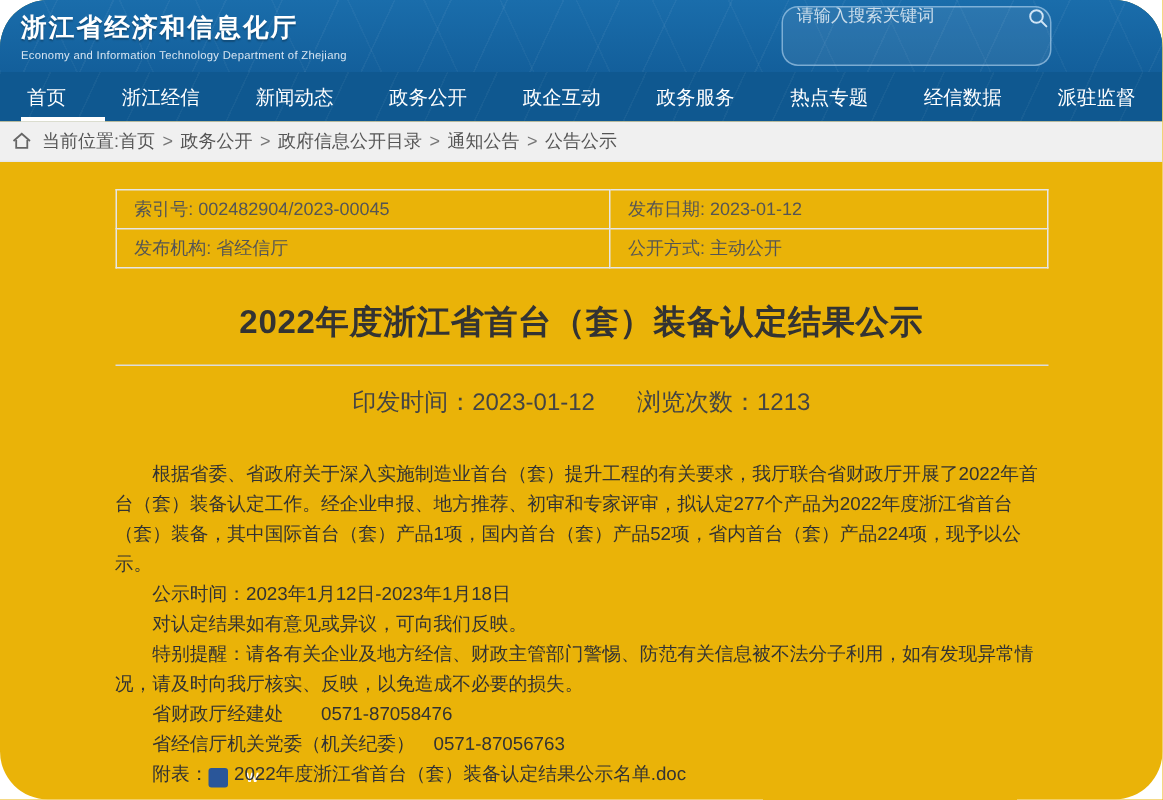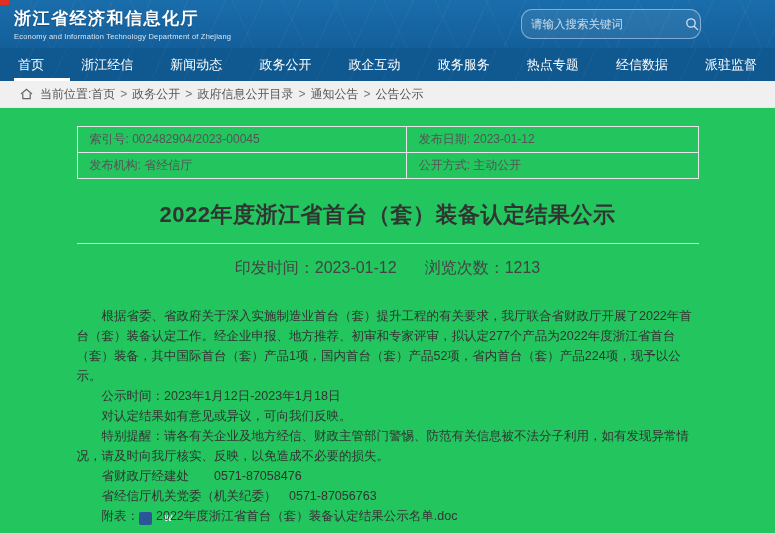--- a/index.html
+++ b/index.html
@@ -1,36 +1,36 @@
 <!DOCTYPE html>
 <html><head>
 <meta charset="utf-8">
 <style>
   * { margin:0; padding:0; box-sizing:border-box; }
   body { font-family:"Liberation Sans","DejaVu Sans",sans-serif; background:#fff; }
-  .page { position:relative; width:775px; height:533px; background:#22c55e; overflow:hidden; }
+  .page { position:relative; width:775px; height:533px; background:#eab308; overflow:hidden;border-radius:32px; }
 
   
   .corner-artifact { position:absolute; left:0; top:0; width:9px; height:5px; background:#e03022; z-index:10; }
 
   
   .header {
     height:48px; background:#1566a3;
     background-image:
       repeating-linear-gradient(115deg, rgba(255,255,255,0.045) 0 1px, transparent 1px 34px),
       repeating-linear-gradient(65deg, rgba(255,255,255,0.035) 0 1px, transparent 1px 46px),
       linear-gradient(#1a6dab,#135f9b);
     display:flex; align-items:center; justify-content:space-between;
     padding:0 74px 0 14px;
   }
   .logo-cn { color:#fff; font-size:17px; font-weight:bold; letter-spacing:1.5px; text-shadow:0 1px 1px rgba(0,0,0,.25); }
   .logo-en { color:#d8e6f2; font-size:7.5px; margin-top:2px; letter-spacing:.2px; }
   .search {
-    width:180px; height:30px; border:1px solid rgba(195,224,248,.55); border-radius:11px;
-    background:rgba(255,255,255,.08); display:flex; align-items:center; padding:0 9px;
+    width:180px; height:40px; border:1px solid rgba(195,224,248,.55); border-radius:11px;
+    background:rgba(255,255,255,.08); display:flex; align-items:flex-start; padding:0 9px;
   }
   .search-input {
     flex:1; background:transparent; border:none; outline:none;
     font-size:11.5px; color:#fff; font-family:inherit;
   }
   .search-input::placeholder { color:rgba(255,255,255,.75); }
   .search-icon { display:flex; align-items:center; }
 
   
   .nav {
@@ -42,21 +42,21 @@
     position:relative; display:flex; align-items:center; color:#fff; font-size:13px;
     text-decoration:none; cursor:pointer; padding:0 2px;
   }
   .nav-item.active::after {
     content:""; position:absolute; left:-2px; bottom:0; width:56px; height:3px; background:#fff;
   }
 
   
   .crumb-bar {
     height:27px; background:#f0f0f0; border-bottom:1px solid #e7e7e7;
-    display:flex; align-items:center; padding-left:20px; font-size:12px; color:#555;
+    display:flex; align-items:center; padding-left:8px; font-size:12px; color:#555;
   }
   .crumb-bar .home-icon { display:flex; align-items:center; margin-right:7px; }
   .crumb-link { color:#555; text-decoration:none; cursor:pointer; }
   .crumb-sep { margin:0 5px; color:#777; }
 
   
   .content { width:622px; margin:0 auto; padding-top:18px; }
   .meta-table { width:100%; border-collapse:collapse; font-size:12px; color:#555; }
   .meta-table td { border:1px solid #e6e6e6; padding:4px 12px; height:23px; }
   .meta-table td.c1 { width:53%; }

